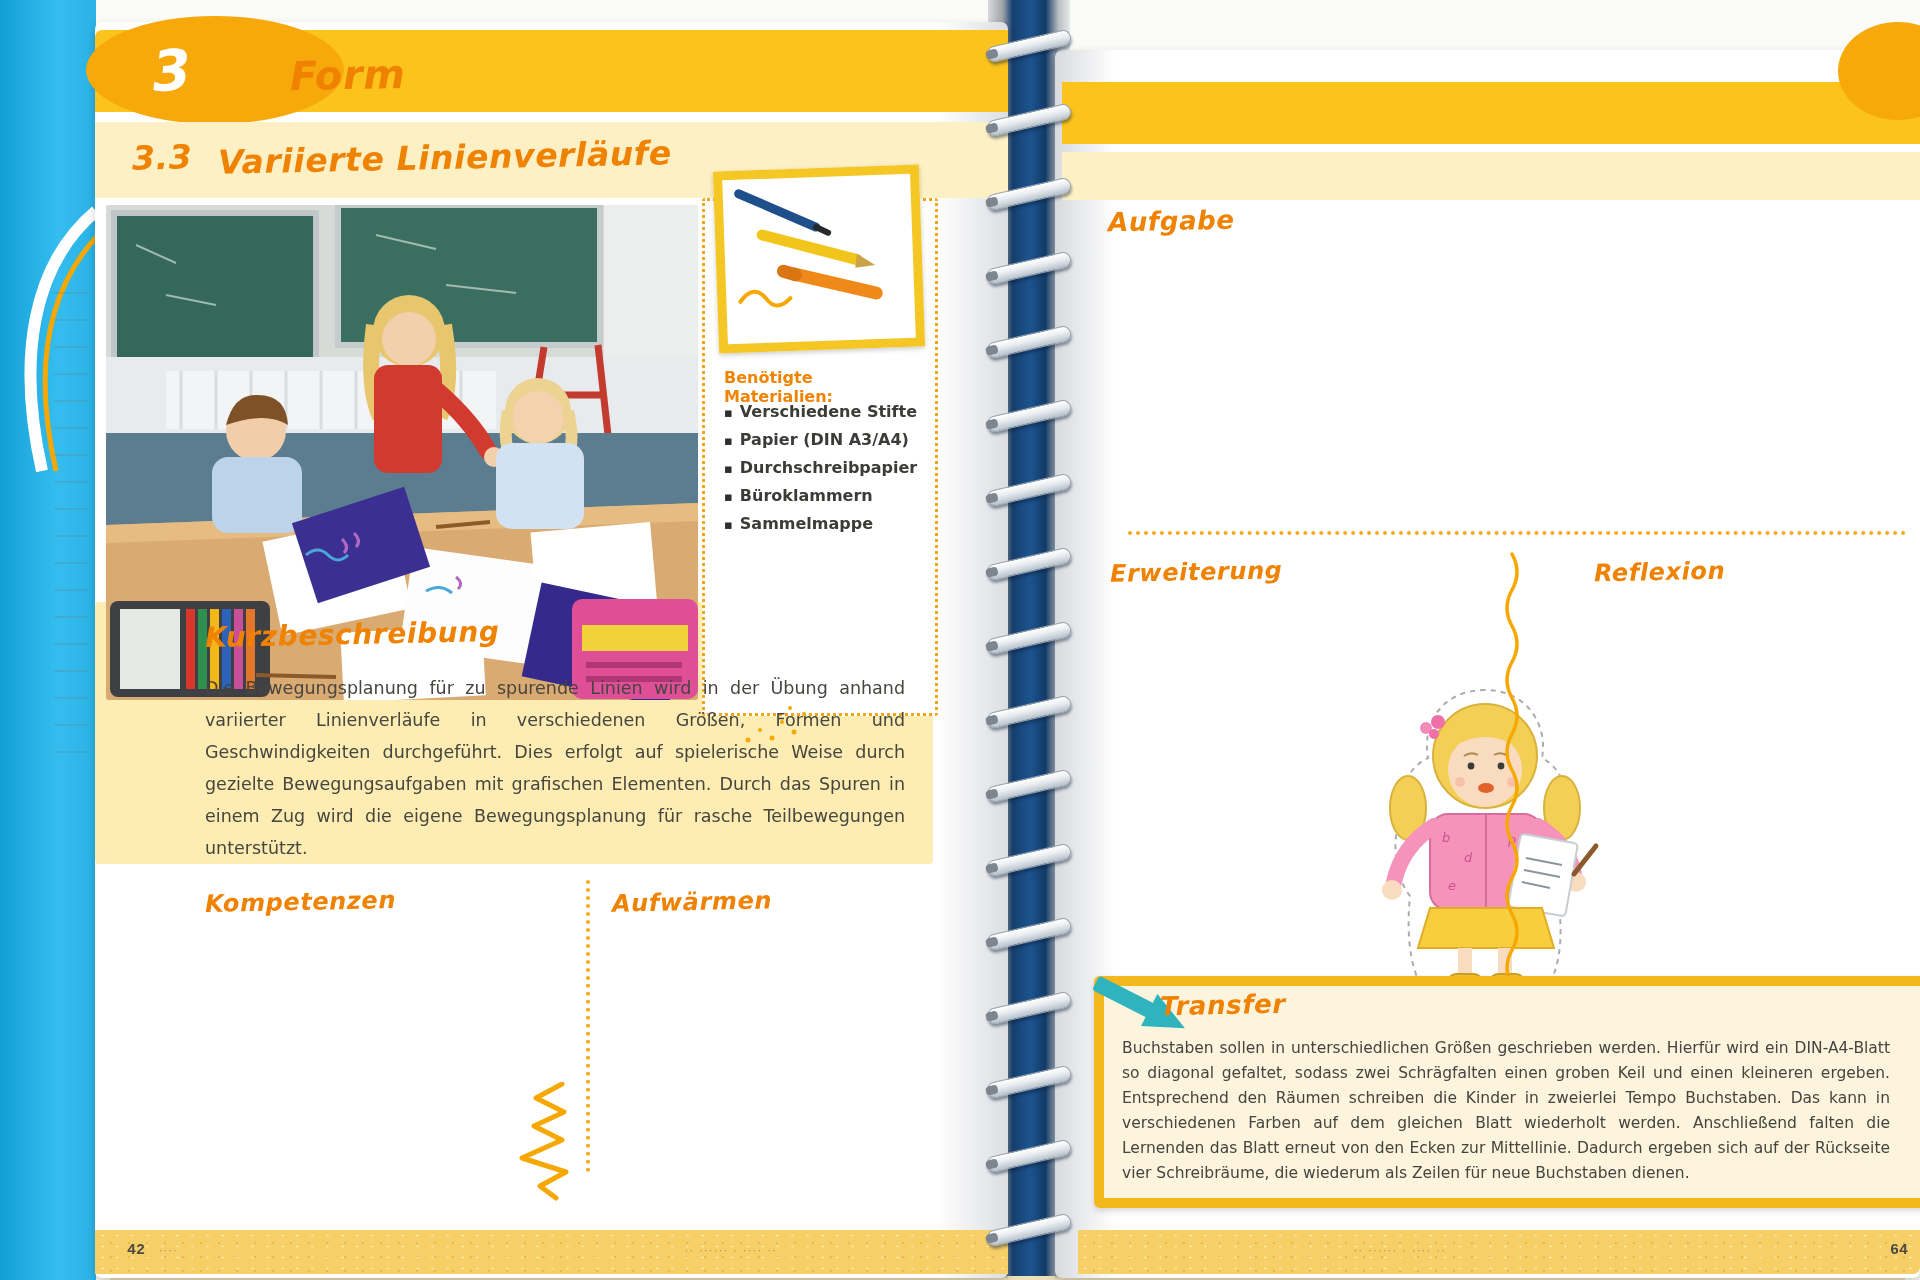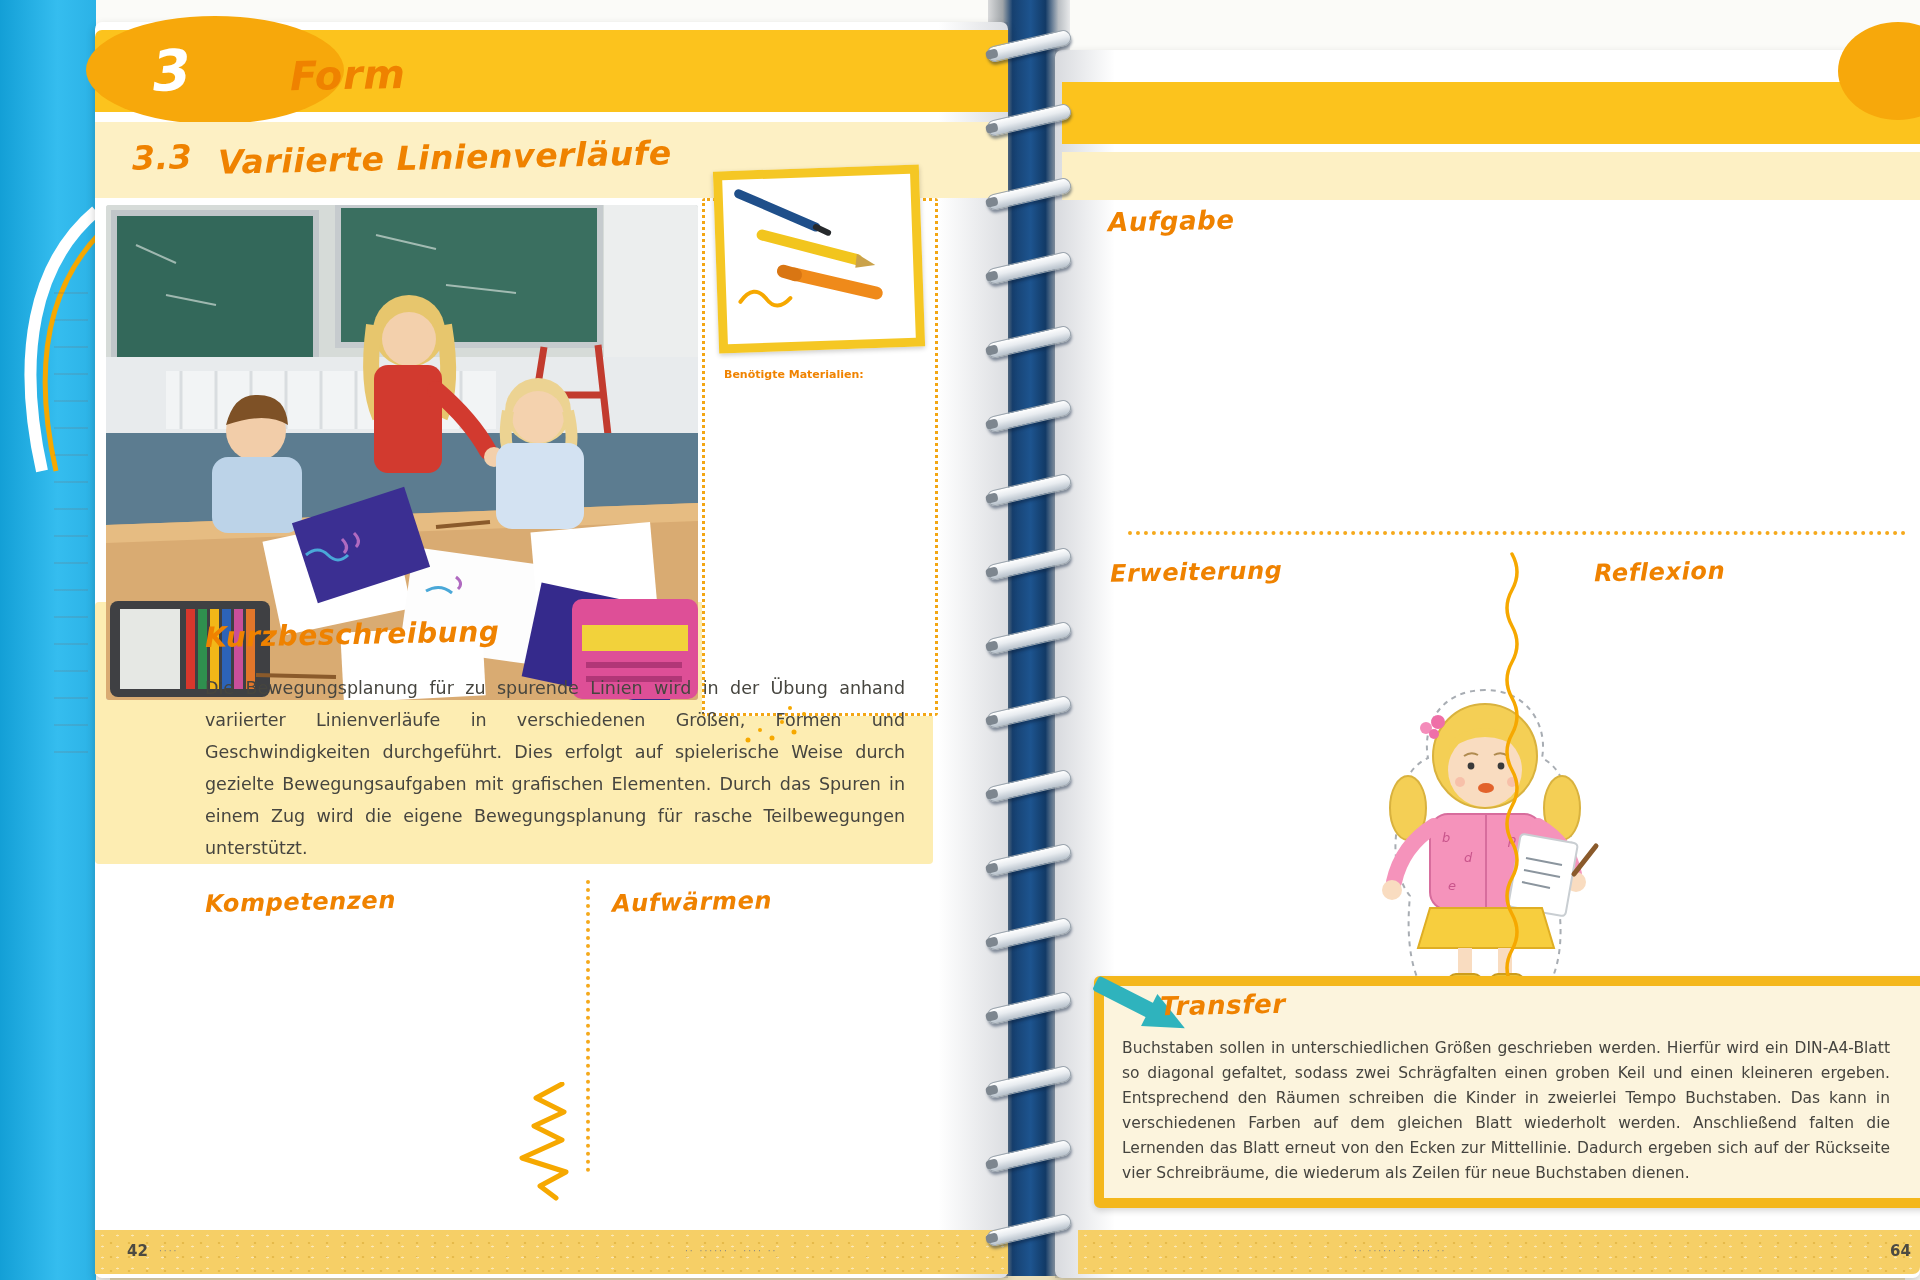--- a/index.html
+++ b/index.html
@@ -39,21 +39,21 @@
   .chapNum{left:152px;top:38px;font-size:56px;color:#fff;font-style:italic;font-weight:bold;z-index:3;transform:rotate(-4deg);}
   .chapTitle{left:290px;top:52px;font-size:40px;}
   .secNum{left:132px;top:138px;font-size:33px;}
   .secTitle{left:218px;top:138px;font-size:33px;}
   .h-box{font-size:28px;}
   .h-col{font-size:24px;}
   
   .photo{left:106px;top:205px;width:592px;height:495px;border-radius:3px;overflow:hidden;z-index:2;background:#d6dbd8;}
   .mat{left:702px;top:198px;width:230px;height:512px;background:#fff;border:3px dotted #f3a613;border-radius:3px;z-index:2;}
   .frame{left:716px;top:168px;width:188px;height:164px;background:#fff;border:9px solid #f5c724;box-shadow:0 2px 5px rgba(0,0,0,.2);transform:rotate(-2deg);z-index:3;}
-  .matHead{left:724px;top:368px;width:196px;font-size:11px;font-weight:bold;color:#f08300;z-index:3;}
+  .matHead{left:724px;top:368px;width:196px;font-size:16px;font-weight:bold;color:#f08300;z-index:3;}
   .matList{left:724px;top:398px;width:196px;z-index:3;}
   .matList .it{font-size:16px;line-height:27px;color:#3c3b37;font-weight:bold;}
   .matList .it:before{content:"▪";margin-right:7px;color:#2f2e2a;font-size:13px;}
   .sparkles{left:742px;top:700px;z-index:3;}
   
   .kurz{left:95px;top:602px;width:838px;height:262px;background:#fdedb2;border-radius:4px;z-index:1;}
   .kurzHead{left:205px;top:618px;}
   .kurzText{left:205px;top:672px;width:700px;font-size:17.5px;line-height:32px;color:#46453f;text-align:justify;z-index:2;}
   
   .kompHead{left:205px;top:888px;}
@@ -63,21 +63,21 @@
   .dotV{left:586px;top:880px;height:292px;border-left:4px dotted #f5a91c;z-index:2;}
   .aufwHead{left:612px;top:888px;}
   .aufwText{left:612px;top:930px;width:324px;font-size:15.5px;line-height:24.5px;text-align:justify;}
   .zigzagL{left:516px;top:1082px;z-index:2;}
   
   .footer{top:1230px;height:44px;z-index:2;background-color:#f6cf66;
           background-image:radial-gradient(rgba(255,255,255,.5) 1px,transparent 1.6px),radial-gradient(rgba(210,160,40,.45) 1px,transparent 1.7px);
           background-size:15px 11px,18px 14px;background-position:0 0,7px 6px;}
   .fL{left:95px;width:913px;}
   .fR{left:1078px;width:842px;border-bottom-right-radius:7px;}
-  .pnum{position:absolute;top:12px;font-size:15px;font-weight:bold;color:#4c4a42;}
+  .pnum{position:absolute;top:12px;font-size:15px;font-weight:bold;color:#4c4a42;font-family:Liberation Mono, monospace;}
   .micro{position:absolute;top:16px;font-size:9px;letter-spacing:2px;color:#8d8a7e;}
   
   .aufgHead{left:1108px;top:206px;font-size:26px;}
   .aufgText{left:1108px;top:250px;width:558px;font-size:15.5px;line-height:24.5px;text-align:justify;}
   .dashH{left:1128px;top:531px;width:778px;border-top:4px dotted #f5a91c;z-index:2;}
   .erwHead{left:1110px;top:558px;}
   .num{font-style:italic;font-weight:bold;color:#ef8200;font-size:21px;}
   .erw1n{left:1108px;top:606px;}
   .erw1t{left:1140px;top:608px;width:352px;font-size:15.5px;line-height:24.5px;text-align:justify;}
   .erw2n{left:1108px;top:740px;}
@@ -204,20 +204,27 @@
       <line x1="16" y1="14" x2="92" y2="50" stroke="#1f4f8a" stroke-width="9" stroke-linecap="round"></line>
       <line x1="92" y1="50" x2="104" y2="56" stroke="#26292c" stroke-width="6" stroke-linecap="round"></line>
       <line x1="38" y1="56" x2="132" y2="84" stroke="#f2c51d" stroke-width="11" stroke-linecap="round"></line>
       <polygon points="132,78 150,90 130,92" fill="#caa24a"></polygon>
       <line x1="68" y1="96" x2="150" y2="118" stroke="#ef8a1a" stroke-width="13" stroke-linecap="round"></line>
       <line x1="58" y1="93" x2="70" y2="97" stroke="#d97613" stroke-width="13" stroke-linecap="round"></line>
       <path d="M14 122 q14 -18 26 -2 q10 14 24 0" fill="none" stroke="#f6a800" stroke-width="4" stroke-linecap="round"></path>
     </svg>
   </div>
   <div class="abs matHead">Benötigte Materialien:</div>
+  <div class="abs matList">
+    <div class="it">Verschiedene Stifte</div>
+    <div class="it">Papier (DIN A3/A4)</div>
+    <div class="it">Durchschreibpapier</div>
+    <div class="it">Büroklammern</div>
+    <div class="it">Sammelmappe</div>
+  </div>
   <svg class="abs sparkles" width="70" height="46" viewBox="0 0 70 46">
     <g fill="#f6a800">
         <circle cx="6" cy="40" r="2.5"></circle>
         <circle cx="18" cy="30" r="2"></circle>
         <circle cx="30" cy="38" r="2.5"></circle>
     <circle cx="40" cy="22" r="2"></circle>
         <circle cx="52" cy="32" r="2.5"></circle>
         <circle cx="62" cy="14" r="2"></circle>
         <circle cx="48" cy="8" r="2"></circle>
       </g>

